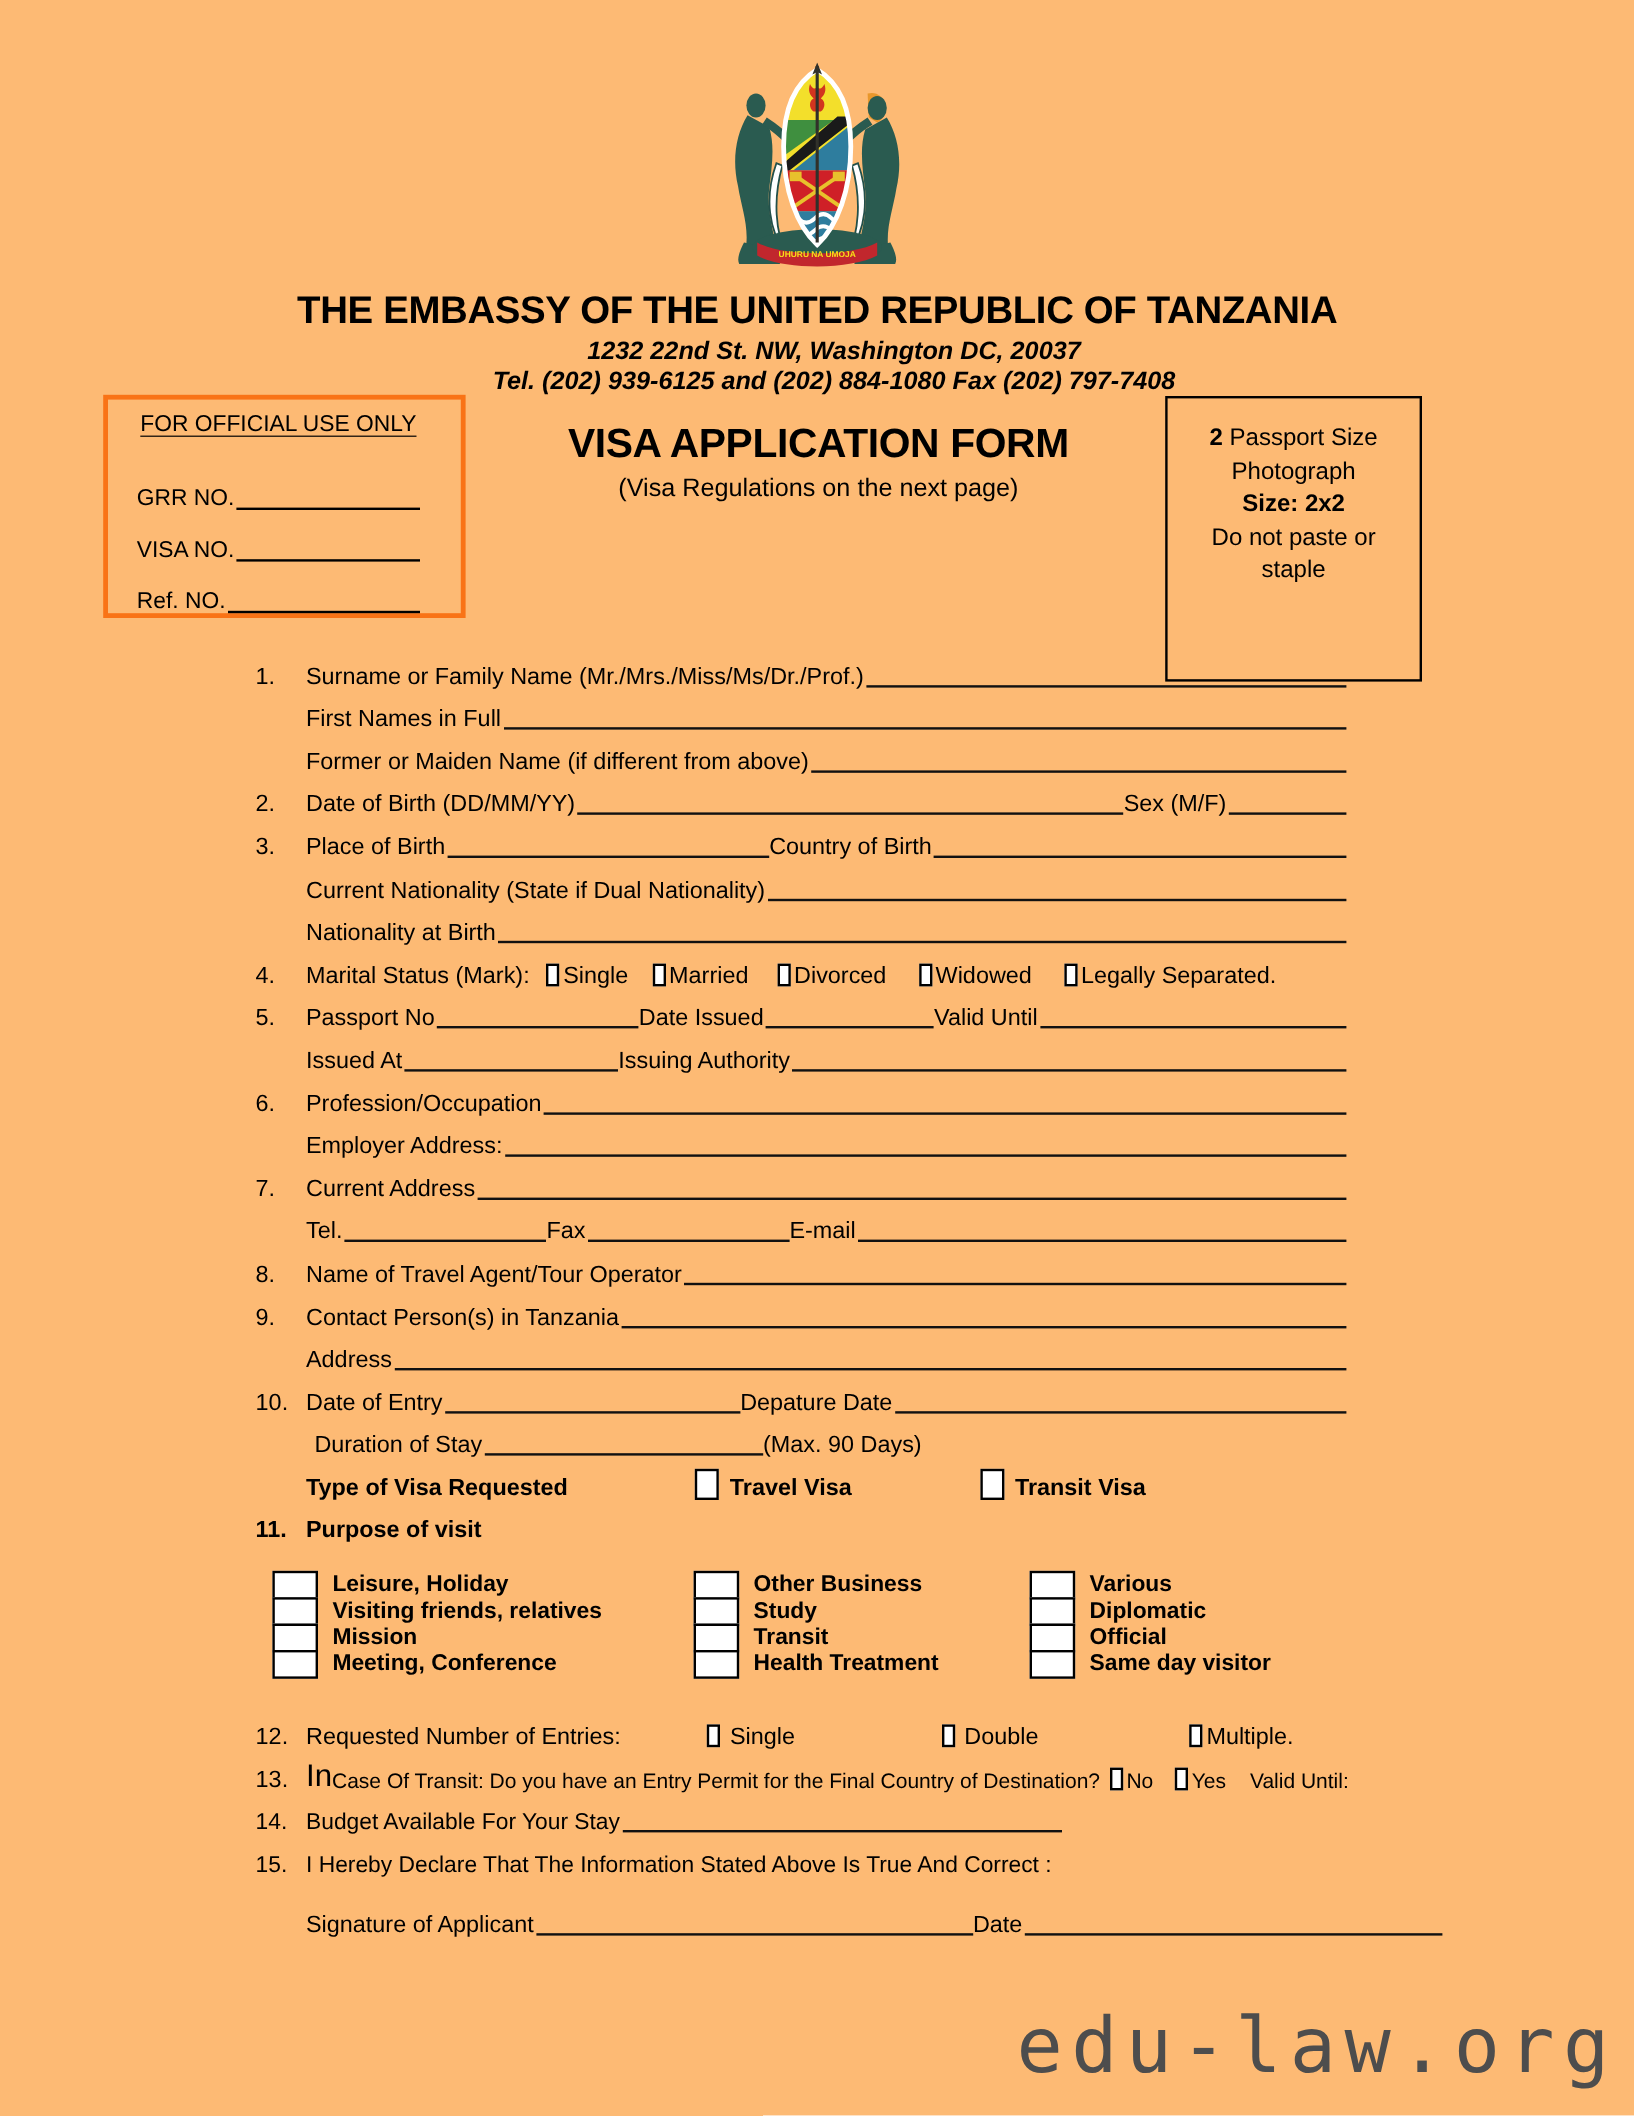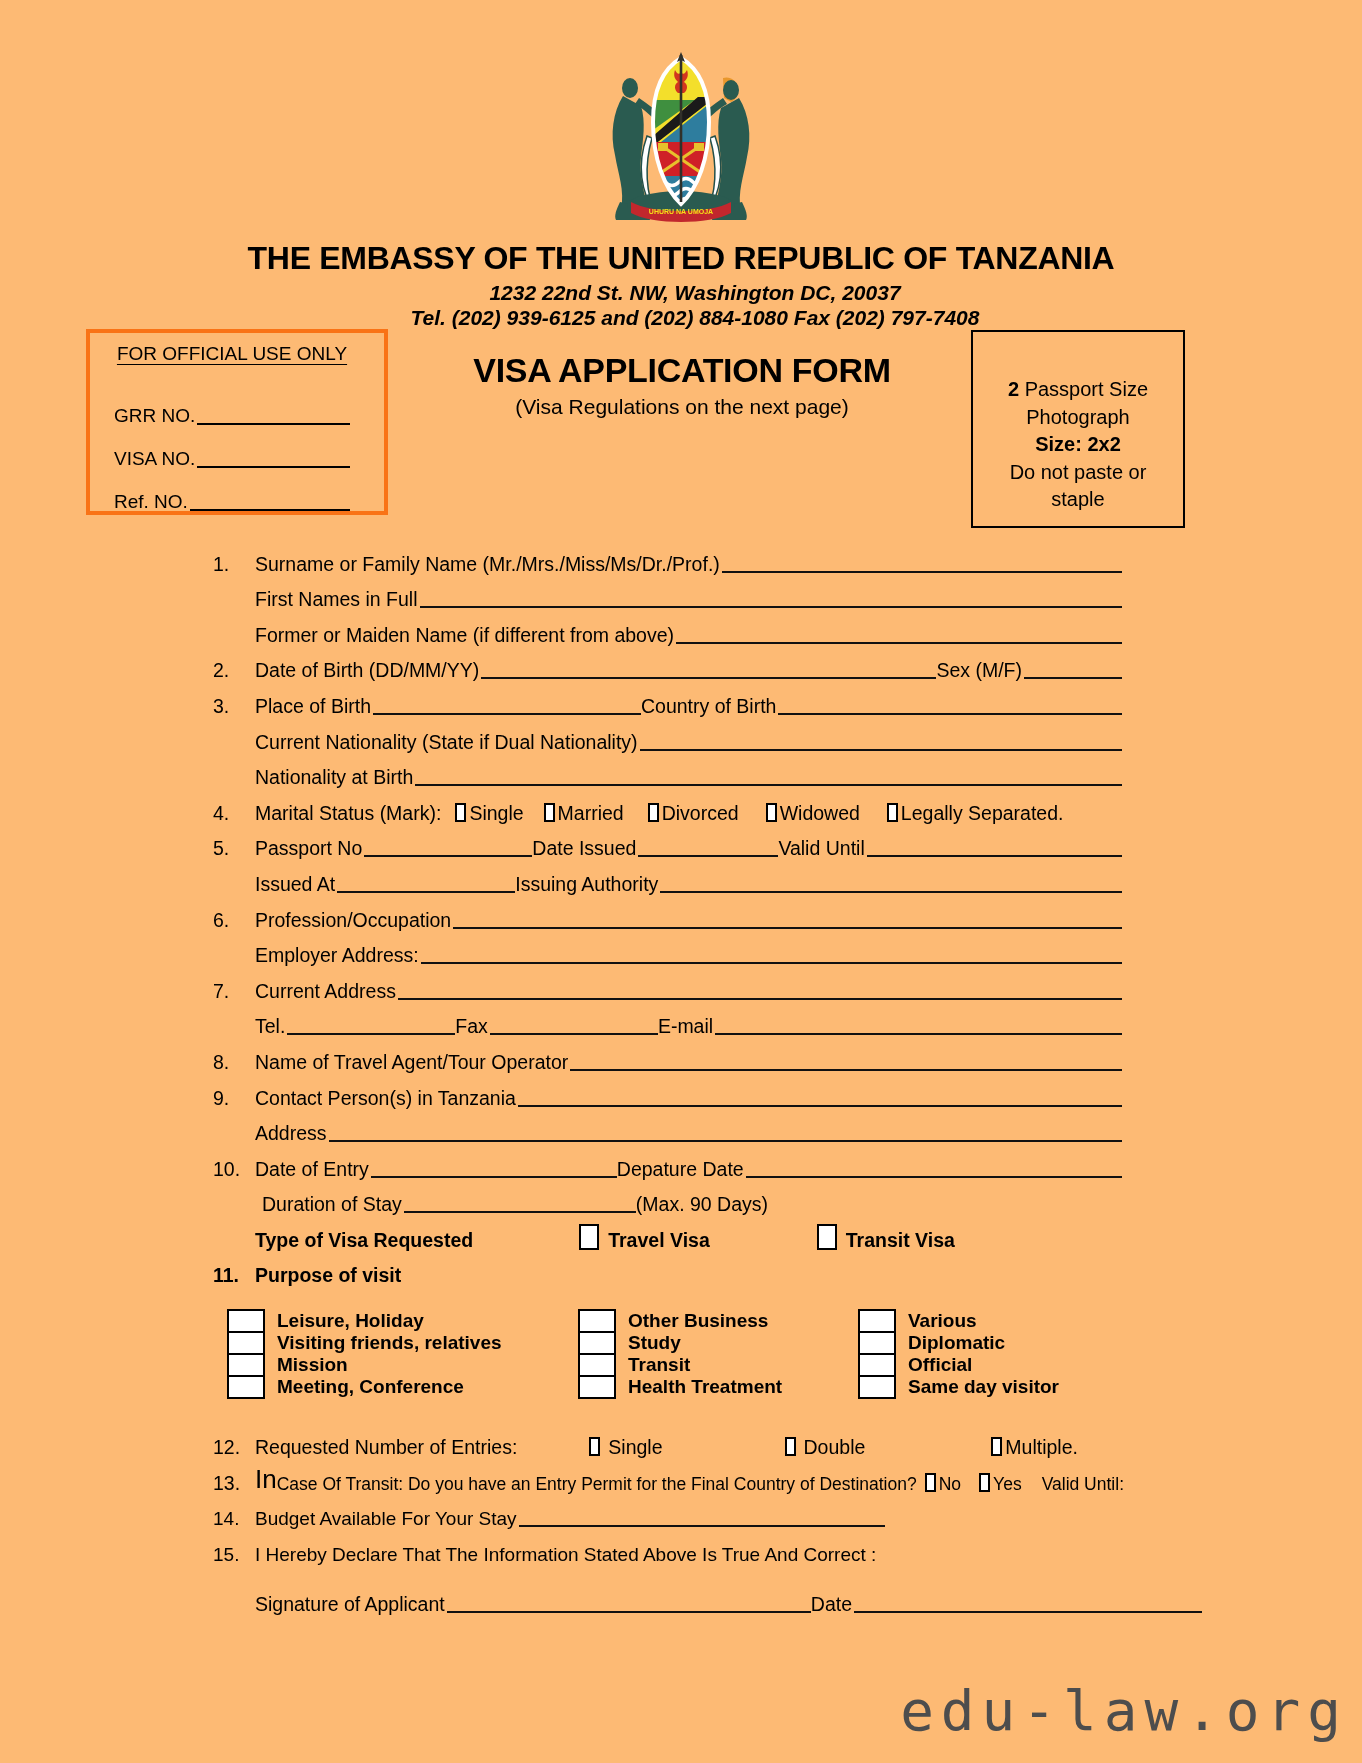--- a/index.html
+++ b/index.html
@@ -37,23 +37,23 @@
   .ou-first { margin-top:19px; }
   .ou-fill { flex:1 1 auto; border-bottom:2px solid #000; margin:0 0 2px 2px; }
 
   
   .form-title-block { position:absolute; top:351px; left:404px; width:556px; text-align:center; }
   .form-title { font-size:34px; font-weight:bold; letter-spacing:-0.3px; }
   .form-subtitle { font-size:21px; margin-top:5px; }
 
   
   .photo-box {
-    position:absolute; left:971px; top:330px; width:214px; height:198px;
+    position:absolute; left:971px; top:330px; width:214px; height:238px;
     border:2px solid #000; text-align:center; font-size:20px; line-height:27.5px;
-    padding-top:44px;
+    padding-top:20px;
   }
 
   
   .form-body { position:absolute; left:213px; top:540px; width:909px; }
   .row {
     display:flex; align-items:flex-end; height:35.6px;
     font-size:19.5px; white-space:nowrap;
   }
   .num { flex:0 0 42px; }
   .fill { flex:1 1 auto; border-bottom:2px solid #111; margin:0 0 3px 2px; min-width:24px; }
@@ -76,21 +76,21 @@
   .r1415 { font-size:19px; }
   .r13 { font-size:17.5px; }
   .lead13 { font-size:26px;text-align:right; }
   .mt12 { margin-top:16px; }
   .sig-row { margin-top:15px; margin-right:-80px; }
 
   
   .watermark {
     position:absolute; right:14px; bottom:20px;
     font-family:"DejaVu Sans Mono", monospace;
-    font-size:56px; color:#4d4d4d; letter-spacing:7px;
+    font-size:64px; color:#4d4d4d; letter-spacing:7px;
   }
 </style>
 </head>
 <body>
 
 <div class="page">
 
   <div class="crest">
     <svg viewBox="0 0 154 176" width="154" height="176">
 

